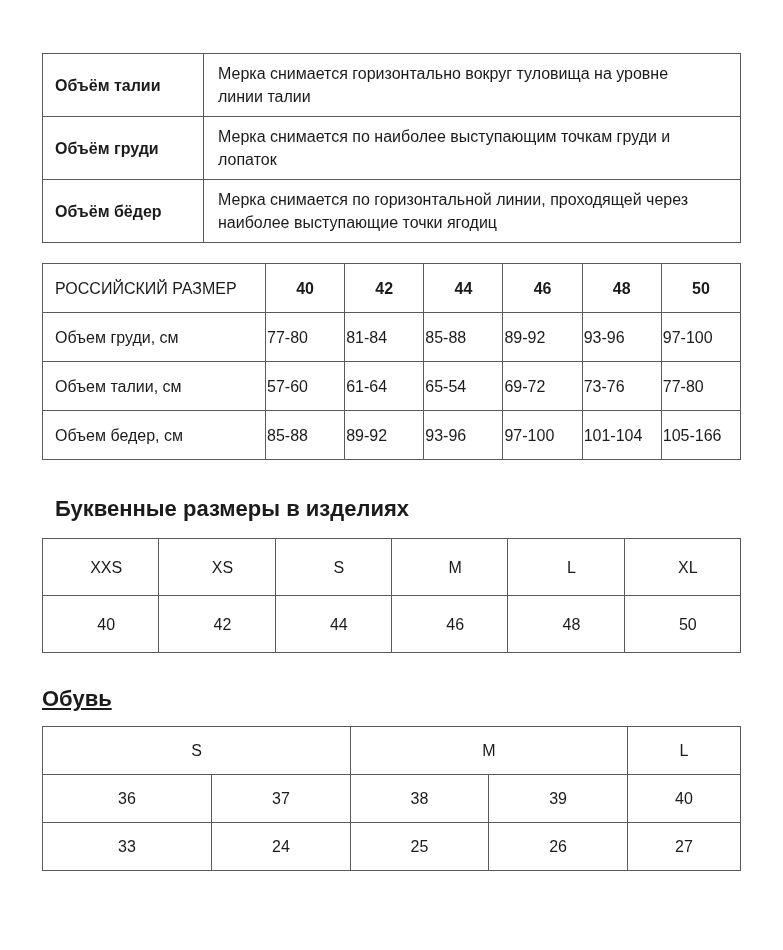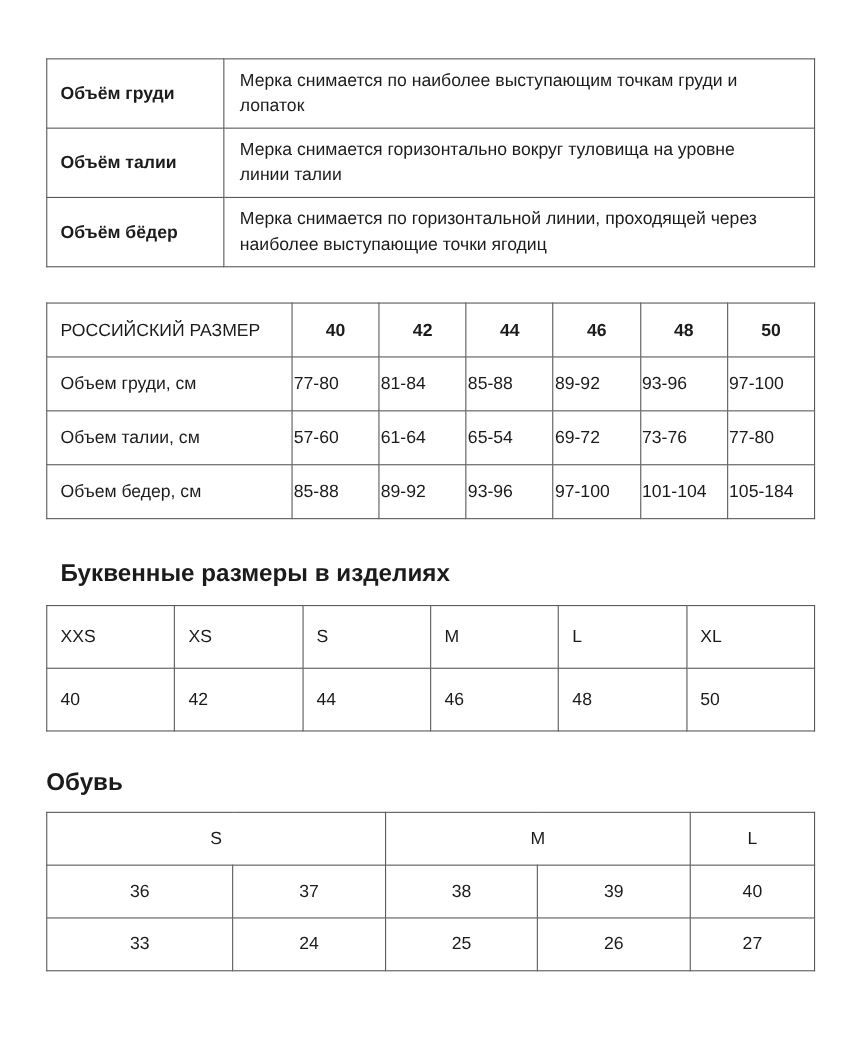--- a/index.html
+++ b/index.html
@@ -35,60 +35,60 @@
   .t-defs .term {
     width: 161px;
     font-weight: bold;
     padding-left: 12px;
   }
   .t-defs .definition {
     padding: 8px 24px 8px 14px;
   }
 
   
-  .t-rus { margin-top: 32px; }
+  .t-rus { margin-top: 20px; }
   .t-rus td { height: 49px; }
   .t-rus .label-col { width: 223px; }
   .t-rus .row-label { padding-left: 12px; text-align: left; }
   .t-rus .size-head { font-weight: bold; text-align: center; }
   .t-rus .val { text-align: left; }
 
   
   .section-heading {
     font-size: 22px;
     font-weight: bold;
     line-height: 26px;
     margin: 36px 0 16px 13px;
   }
-  .section-heading.shoes-h { margin: 33px 0 14px 0; }
+  .section-heading.shoes-h { margin: 33px 0 14px 0; text-decoration: underline; }
 
   
   .t-letters td {
     height: 57px;
     padding-left: 12px;
-    text-align: left;
+    text-align: center;
   }
 
   
   .t-shoes td { height: 48px; text-align: center; }
 </style>
 </head>
 <body>
 
 <div class="page">
 
   <table class="t-defs">
     <tbody>
       <tr>
+        <td class="term">Объём талии</td>
+        <td class="definition">Мерка снимается горизонтально вокруг туловища на уровне линии талии</td>
+      </tr>
+      <tr>
         <td class="term">Объём груди</td>
         <td class="definition">Мерка снимается по наиболее выступающим точкам груди и лопаток</td>
-      </tr>
-      <tr>
-        <td class="term">Объём талии</td>
-        <td class="definition">Мерка снимается горизонтально вокруг туловища на уровне линии талии</td>
       </tr>
       <tr>
         <td class="term">Объём бёдер</td>
         <td class="definition">Мерка снимается по горизонтальной линии, проходящей через наиболее выступающие точки ягодиц</td>
       </tr>
     </tbody>
   </table>
 
   <table class="t-rus">
     <colgroup>
@@ -128,21 +128,21 @@
         <td class="val">73-76</td>
         <td class="val">77-80</td>
       </tr>
       <tr>
         <td class="row-label">Объем бедер, см</td>
         <td class="val">85-88</td>
         <td class="val">89-92</td>
         <td class="val">93-96</td>
         <td class="val">97-100</td>
         <td class="val">101-104</td>
-        <td class="val">105-184</td>
+        <td class="val">105-166</td>
       </tr>
     </tbody>
   </table>
 
   <div class="section-heading">Буквенные размеры в изделиях</div>
 
   <table class="t-letters">
     <tbody>
       <tr>
         <td>XXS</td>

